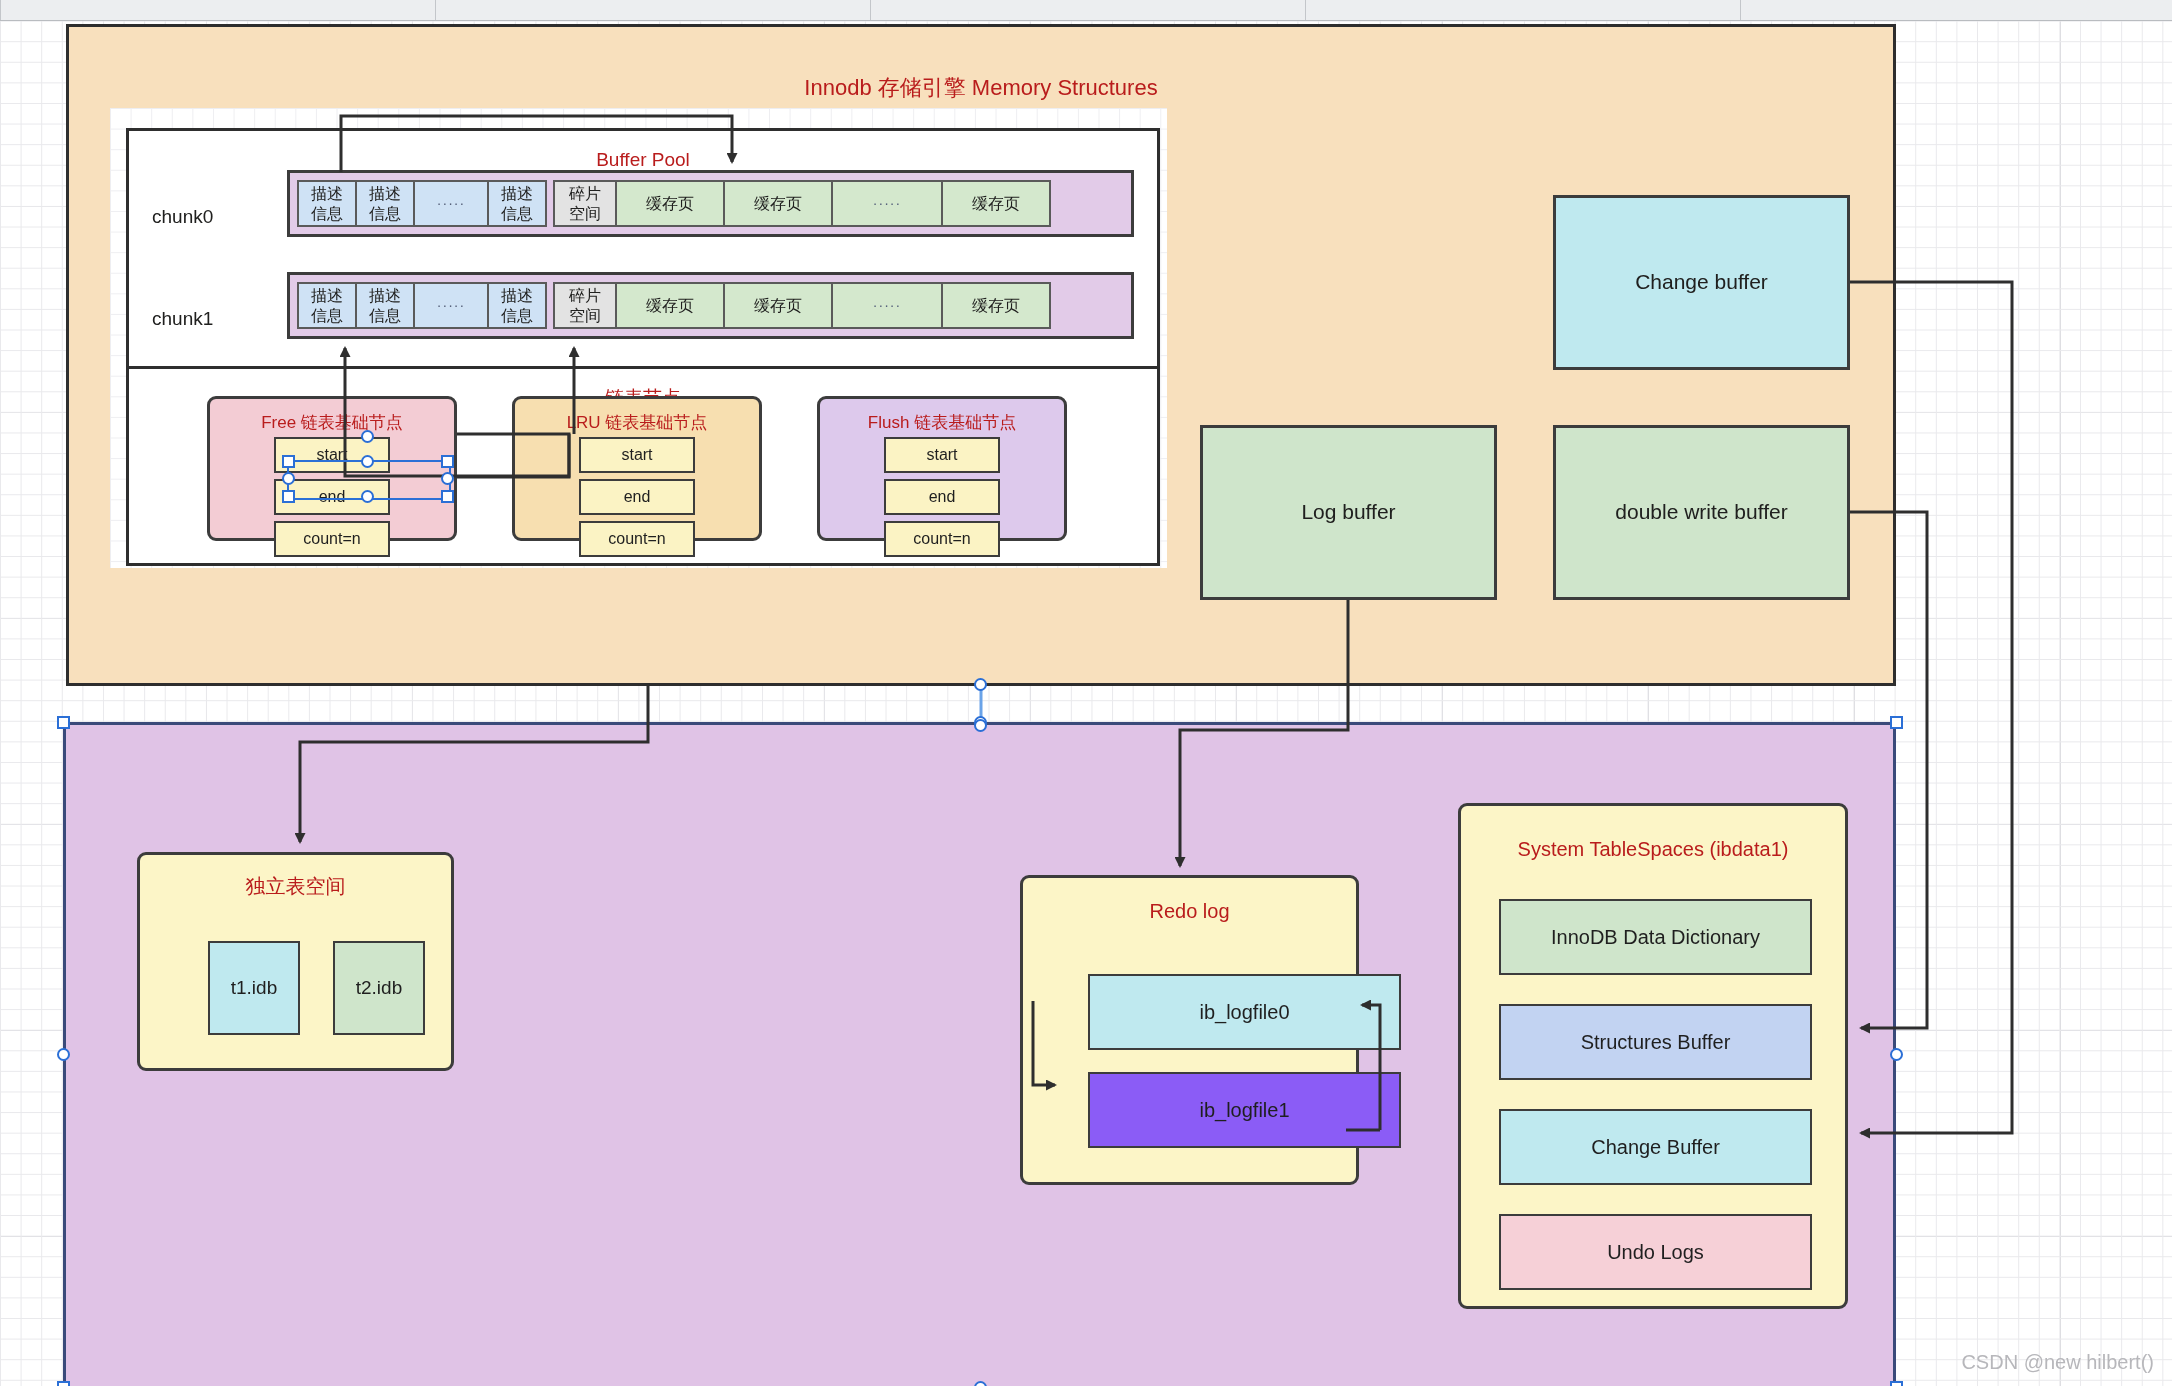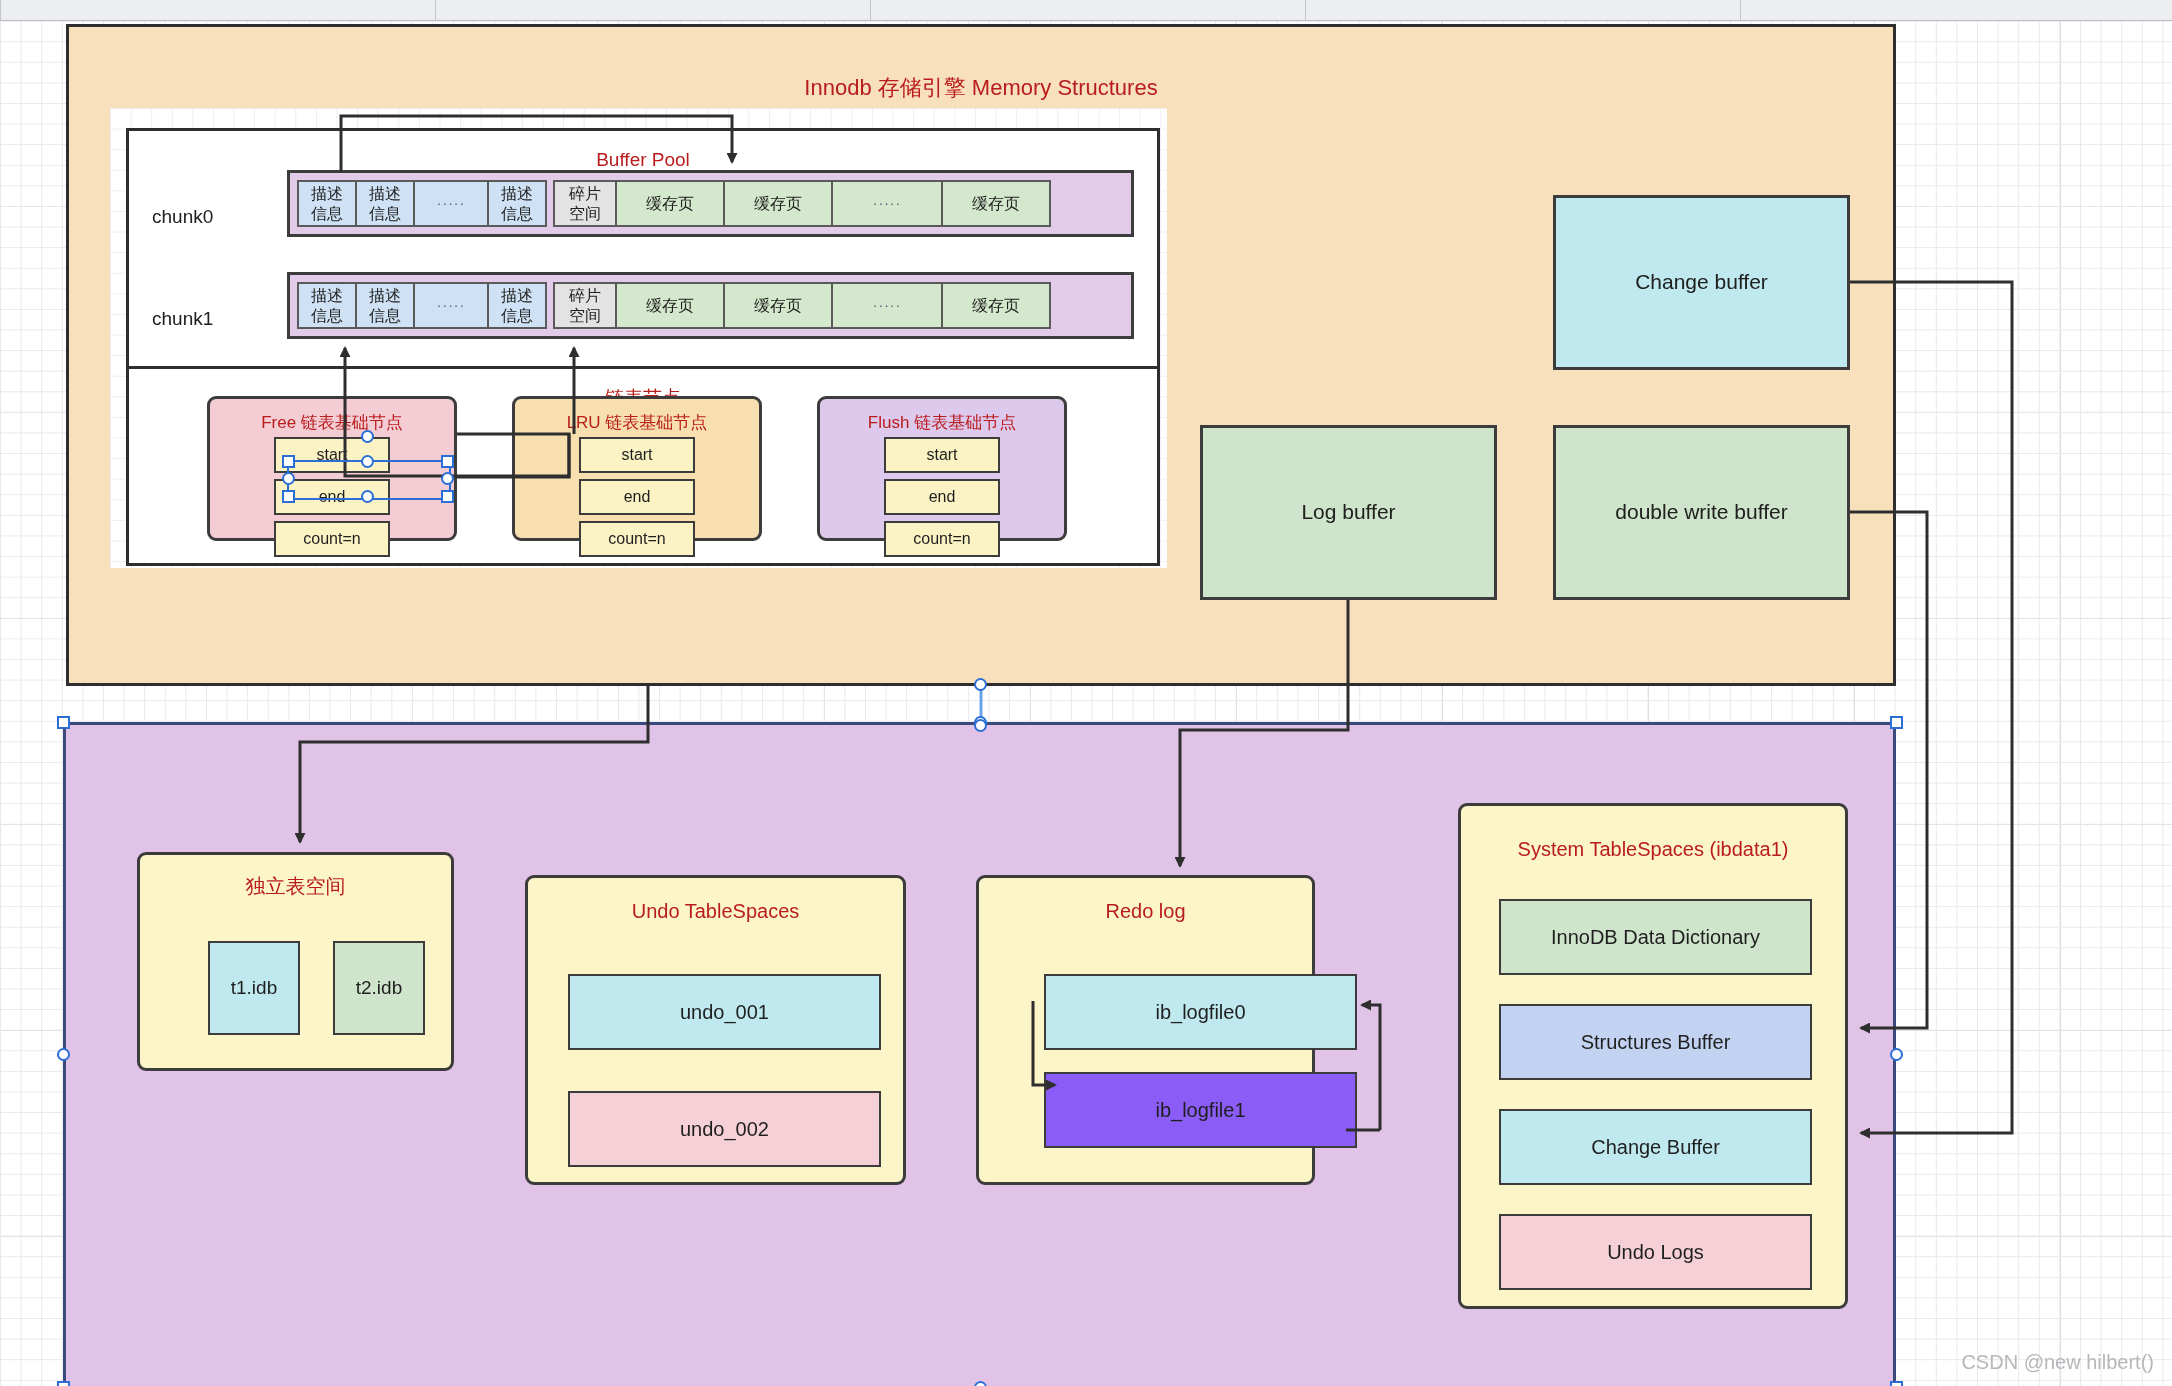--- a/index.html
+++ b/index.html
@@ -123,21 +123,21 @@
   .idbfile{
     position:absolute;top:86px;width:92px;height:94px;
     border:2px solid #3c3c3c;box-sizing:border-box;
     display:flex;align-items:center;justify-content:center;font-size:19px;margin-left:20px;
   }
   #t1{left:48px;background:#bfe9ef;}
   #t2{left:173px;background:#cfe5cb;}
 
   #undots{left:525px;top:875px;width:381px;height:310px;}
   #undots>.lbl{top:22px;}
-  #redolog{left:976px;top:875px;width:339px;height:310px;}
+  #redolog{left:1020px;top:875px;width:339px;height:310px;}
   #redolog>.lbl{top:22px;}
 
   .inner{
     position:absolute;border:2px solid #3c3c3c;box-sizing:border-box;
     display:flex;align-items:center;justify-content:center;font-size:20px;
   }
   #undo001{left:40px;top:96px;width:313px;height:76px;background:#bfe9ef;}
   #undo002{left:40px;top:213px;width:313px;height:76px;background:#f6d0d7;}
   #iblog0{left:65px;top:96px;width:313px;height:76px;background:#bfe9ef;}
   #iblog1{left:65px;top:194px;width:313px;height:76px;background:#8b5cf6;}
@@ -255,25 +255,20 @@
   <div class="shape" id="disk">
     
   </div>
 
   <div class="shape dbox" id="indep">
     <div class="lbl">独立表空间</div>
     <div class="idbfile" id="t1">t1.idb</div>
     <div class="idbfile" id="t2">t2.idb</div>
   </div>
 
-  <div class="shape dbox" id="undots">
-    <div class="lbl">Undo TableSpaces</div>
-    <div class="inner" id="undo001">undo_001</div>
-    <div class="inner" id="undo002">undo_002</div>
-  </div>
 
   <div class="shape dbox" id="redolog">
     <div class="lbl">Redo log</div>
     <div class="inner" id="iblog0">ib_logfile0</div>
     <div class="inner" id="iblog1">ib_logfile1</div>
   </div>
 
   <div class="shape dbox" id="systs">
     <div class="lbl">System TableSpaces (ibdata1)</div>
     <div class="tsrow" id="ts1">InnoDB Data Dictionary</div>

